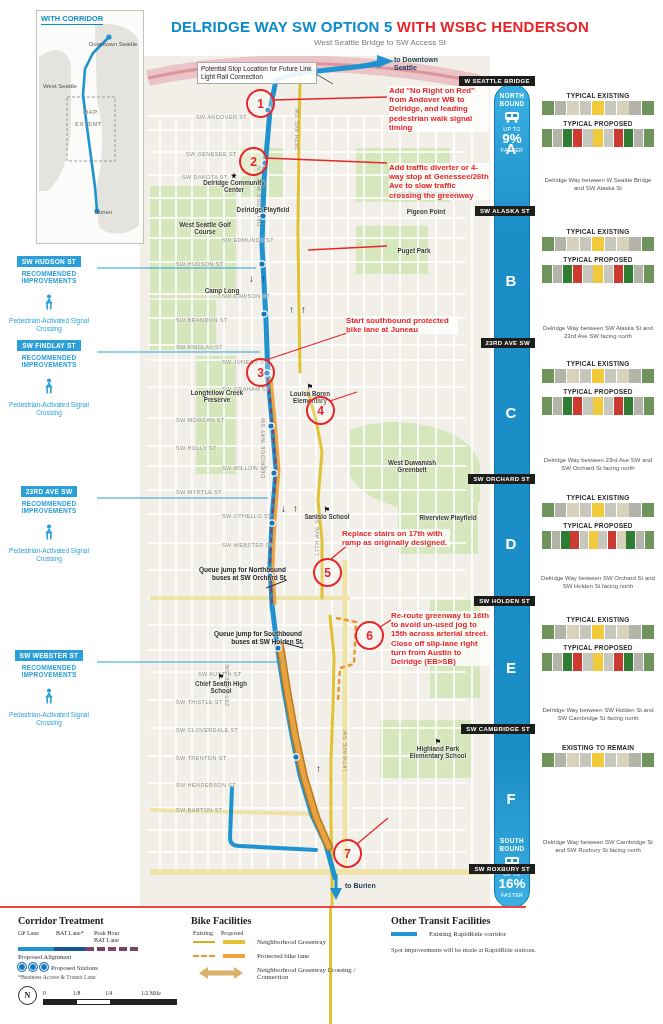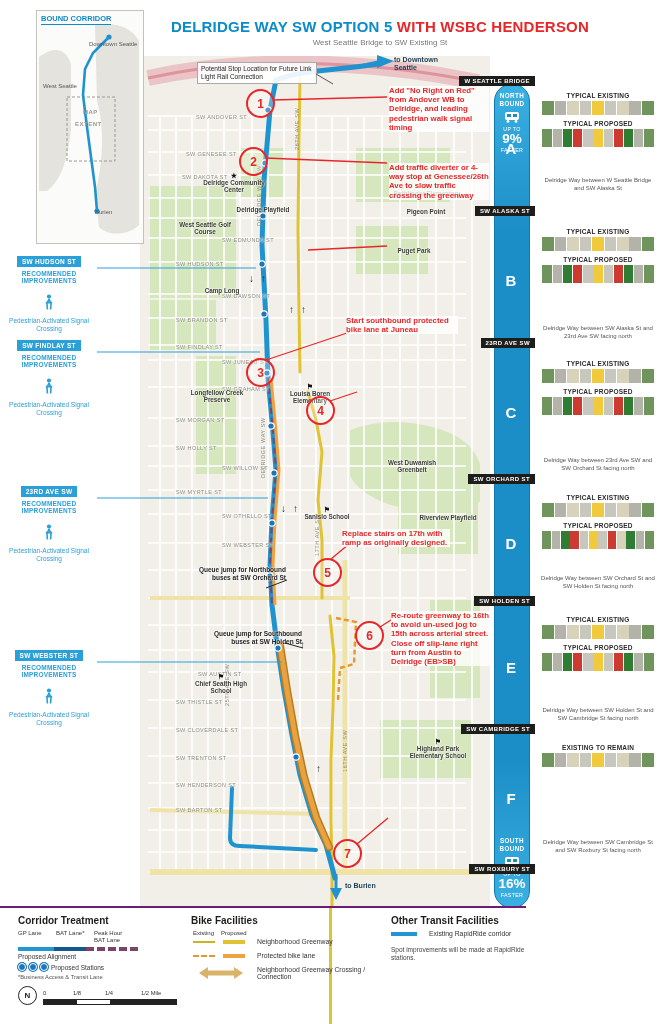--- a/index.html
+++ b/index.html
@@ -74,21 +74,21 @@
 
   .section-panel{position:absolute;left:536px;width:124px;z-index:30;}
   .cs-title{font-size:6.5px;font-weight:bold;color:#2b2b2b;text-align:center;letter-spacing:.2px;
             margin:0 0 2px;}
   .lane-strip{display:flex;width:112px;margin:0 auto 5px;}
   .lane-strip div{flex:1;margin:0 .4px;}
   .section-caption{font-size:6px;color:#555;text-align:center;line-height:1.25;padding:0 4px;}
 
   
   .legend{position:absolute;left:0;bottom:0;width:526px;height:116px;background:#fff;
-          border-top:2px solid #701a75;z-index:60;}
+          border-top:2px solid #ef4444;z-index:60;font-family:Liberation Serif, serif;}
   .greenway-tail{position:absolute;left:329px;top:0;width:3px;height:116px;background:#e0c233;z-index:1;}
   .legend-inner{position:relative;z-index:2;display:flex;padding:7px 18px 0;gap:14px;}
   .leg-col{position:relative;}
   .leg-title{font-size:10px;font-weight:bold;color:#1d1d1b;margin-bottom:4px;}
   .leg-col.c1{width:212px;}
   .leg-col.c2{width:212px;}
   .leg-col.c3{width:190px;}
   .lt-labels{position:relative;height:16px;font-size:6px;color:#333;}
   .lt-labels span{position:absolute;white-space:pre-line;line-height:1.1;}
   .sample-line{display:flex;align-items:center;height:5px;width:128px;}
@@ -121,33 +121,33 @@
   .rr-line{width:26px;height:4px;background:#2196d3;margin-right:6px;}
   .leg-note{font-size:6.5px;color:#444;margin-top:8px;line-height:1.3;width:150px;}
 </style>
 </head>
 <body>
 
 <div class="page" id="page">
 
   <div class="hdr">
     <div class="hdr-title"><span class="t-blue">DELRIDGE WAY SW OPTION 5</span><span class="t-red"> WITH WSBC HENDERSON</span></div>
-    <div class="hdr-sub">West Seattle Bridge to SW Existing St</div>
+    <div class="hdr-sub">West Seattle Bridge to SW Access St</div>
   </div>
 
   <div class="inset">
     <svg width="106" height="232" viewBox="0 0 106 232">
       <path d="M2,46 C18,34 30,38 34,54 L34,118 C30,158 20,172 10,180 L2,180 Z" fill="#e4e3dd"></path>
       <path d="M58,14 C80,10 96,18 102,30 L102,214 C92,224 72,226 62,216 L58,184 C66,152 68,118 60,90 Z" fill="#e4e3dd"></path>
       <rect x="30" y="86" width="48" height="64" fill="none" stroke="#9a9a94" stroke-width="1" stroke-dasharray="3 2"></rect>
       <polyline points="72,26 56,42 48,58 46,84 50,116 54,146 58,176 60,200" fill="none" stroke="#1f93cf" stroke-width="2.6" stroke-linecap="round"></polyline>
       <circle cx="72" cy="26" r="2.6" fill="#1f93cf"></circle>
       <circle cx="60" cy="200" r="2.6" fill="#1f93cf"></circle>
     </svg>
-    <div class="inset-title">BOUND CORRIDOR</div>
+    <div class="inset-title">WITH CORRIDOR</div>
   <div class="inset-label" style="left: 52px; top: 30px;">Downtown Seattle</div>
       <div class="inset-label" style="left: 6px; top: 72px;">West Seattle</div>
       <div class="inset-label extent" style="left: 46px; top: 98px;">MAP</div>
       <div class="inset-label extent" style="left: 38px; top: 110px;">EXTENT</div>
       <div class="inset-label" style="left: 58px; top: 198px;">Burien</div>
     </div>
 
   <svg class="map-svg" viewBox="100 56 390 852">
     <rect x="140" y="56" width="350" height="852" fill="#f1efe8"></rect>
 

